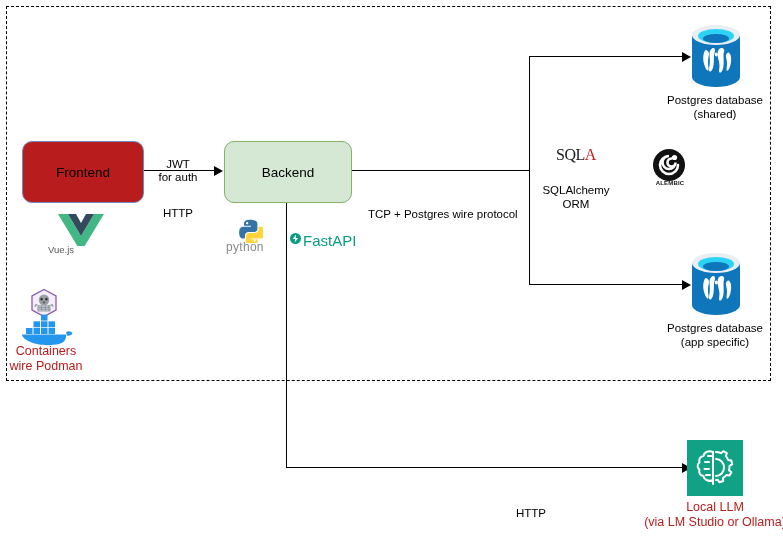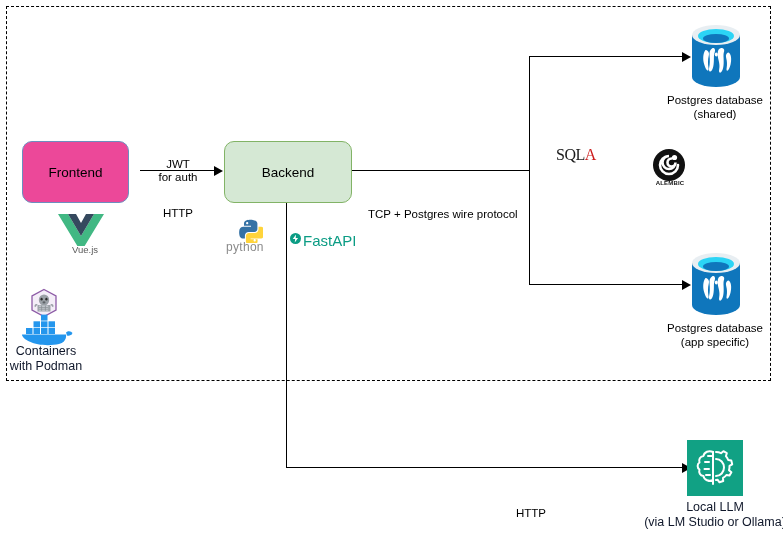--- a/index.html
+++ b/index.html
@@ -33,22 +33,22 @@
   .node-box {
     box-sizing: border-box;
     border-radius: 10px;
     display: flex;
     align-items: center;
     justify-content: center;
     font-size: 13.5px;
     color: #000000;
   }
   #frontend-box {
-    left: 22px; top: 141px; width: 107px; height: 62px;
-    background: #ec4899;
+    left: 22px; top: 141px; width: 122px; height: 62px;
+    background: #b91c1c;
     border: 1.4px solid #6c8ebf;
   }
   #backend-box {
     left: 224px; top: 141px; width: 128px; height: 62px;
     background: #d5e8d4;
     border: 1.4px solid #82b366;
   }
 
   
   .hline { background: #000000; height: 1.4px; }
@@ -73,21 +73,21 @@
   
   .caption {
     font-size: 11.5px;
     color: #000000;
     text-align: center;
     line-height: 14px;
     white-space: nowrap;
   }
   .caption-lg {
     font-size: 12.5px;
-    color: #0f172a;
+    color: #b91c1c;
     text-align: center;
     line-height: 15px;
     white-space: nowrap;
   }
   .logo-wrap { display: flex; align-items: center; justify-content: center; }
 
   .sqla-logo {
     font-family: "Liberation Serif", serif;
     font-size: 16px;
     letter-spacing: -0.5px;
@@ -138,21 +138,21 @@
   <div class="abs node-box" id="frontend-box">
     <span>Frontend</span>
   </div>
 
   <div class="abs logo-wrap" style="left:56px; top:212px; width:50px; height:34px;">
     <svg width="46" height="34" viewBox="0 0 46 34">
       <polygon points="0,2 10,2 23,24 36,2 46,2 23,40" fill="#41b883"></polygon>
       <polygon points="10,2 18,2 23,11 28,2 36,2 23,24" fill="#35495e"></polygon>
     </svg>
   </div>
-  <div class="abs vue-text" style="left:28px; top:244px; width:70px; text-align:right;">Vue.js</div>
+  <div class="abs vue-text" style="left:48px; top:244px; width:70px; text-align:left;">Vue.js</div>
 
   <div class="abs node-box" id="backend-box">
     <span>Backend</span>
   </div>
 
   <div class="abs logo-wrap" style="left:238px; top:218px; width:26px; height:26px;">
     <svg width="24" height="24" viewBox="0 0 24 24">
       <path d="M11.9 0.8c-1.9 0-3.6 0.2-4.7 0.6C5.6 1.9 5 2.9 5 4.6v2.2h7v0.9H4.2c-1.7 0-3.2 1-3.7 2.9-0.5 2.2-0.5 3.6 0 5.9 0.4 1.7 1.4 2.9 3.1 2.9h2.3v-2.7c0-2 1.7-3.7 3.7-3.7h5.9c1.6 0 2.9-1.3 2.9-2.9V4.6c0-1.6-1.3-2.7-2.9-3C14.6 1 13.1 0.8 11.9 0.8z M8.2 3.1c0.6 0 1.1 0.5 1.1 1.1 0 0.6-0.5 1.1-1.1 1.1C7.6 5.3 7.1 4.8 7.1 4.2 7.1 3.6 7.6 3.1 8.2 3.1z" fill="#3572A5"></path>
       <path d="M19.5 7.7v2.6c0 2.1-1.8 3.8-3.8 3.8H9.8c-1.6 0-2.9 1.4-2.9 2.9v5.5c0 1.6 1.4 2.5 2.9 3 1.8 0.5 3.6 0.6 5.9 0 1.4-0.4 2.9-1.2 2.9-3v-2.2h-7v-0.9h10.5c1.7 0 2.3-1.2 2.9-2.9 0.6-1.8 0.6-3.5 0-5.9-0.4-1.7-1.2-2.9-2.9-2.9H19.5z M15.7 20.3c0.6 0 1.1 0.5 1.1 1.1 0 0.6-0.5 1.1-1.1 1.1-0.6 0-1.1-0.5-1.1-1.1C14.6 20.8 15.1 20.3 15.7 20.3z" fill="#FFD43B"></path>
     </svg>
@@ -216,20 +216,24 @@
     </svg>
   </div>
   <div class="abs caption" style="left:645px; top:321px; width:140px;">
     <div>Postgres database</div>
     <div>(app specific)</div>
   </div>
 
   <div class="abs sqla-logo" style="left:540px; top:146px; width:72px;">
     <span class="sqla-black">SQL</span><span class="sqla-red">A</span>
   </div>
+  <div class="abs caption" style="left:524px; top:183px; width:104px;">
+    <div>SQLAlchemy</div>
+    <div>ORM</div>
+  </div>
 
   <div class="abs" style="left:652px; top:148px; width:36px; height:36px;">
     <svg width="34" height="34" viewBox="0 0 34 34">
       <circle cx="17" cy="17" r="16" fill="#111111"></circle>
       <path d="M26,17 a9,9 0 1 1 -9,-9 a6.5,6.5 0 1 0 6.5,6.5 a4,4 0 1 1 -4,-4" fill="none" stroke="#ffffff" stroke-width="2.6" stroke-linecap="round"></path>
       <circle cx="22.5" cy="9.5" r="2.6" fill="#ffffff"></circle>
     </svg>
   </div>
   <div class="abs alembic-text" style="left:648px; top:180px; width:44px;">ALEMBIC</div>
 
@@ -259,21 +263,21 @@
         <rect x="27" y="11.3" width="6.5" height="6"></rect>
         <rect x="34.5" y="11.3" width="6.5" height="6"></rect>
         <rect x="27" y="4.6" width="6.5" height="6"></rect>
       </g>
       <path d="M8,24.5 h44 c0,0 1.5,7.5 -7,9.5 c-8,1.9 -22,1.6 -29,-2.2 C11,29.7 8,26.8 8,24.5 Z" fill="#2496ed"></path>
       <path d="M52,22.5 c2.5,-2.5 5.5,-1 6.5,0.5 c-1,2.5 -3.5,3 -5.5,2.5 Z" fill="#2496ed"></path>
     </svg>
   </div>
   <div class="abs caption-lg" style="left:0px; top:344px; width:92px;">
     <div>Containers</div>
-    <div>with Podman</div>
+    <div>wire Podman</div>
   </div>
 
   <div class="abs hline" style="left:286px; top:467px; width:398px;"></div>
   <div class="abs arrow-r" style="left:682px; top:463px;"></div>
   <div class="abs edge-label" style="left:495px; top:485px; width:72px;">HTTP</div>
 
   <div class="abs" style="left:687px; top:440px; width:56px; height:56px;">
     <svg width="56" height="56" viewBox="0 0 56 56">
       <rect x="0" y="0" width="56" height="56" fill="#11a184"></rect>
       <g fill="none" stroke="#ffffff" stroke-width="2" stroke-linejoin="round" stroke-linecap="round">

